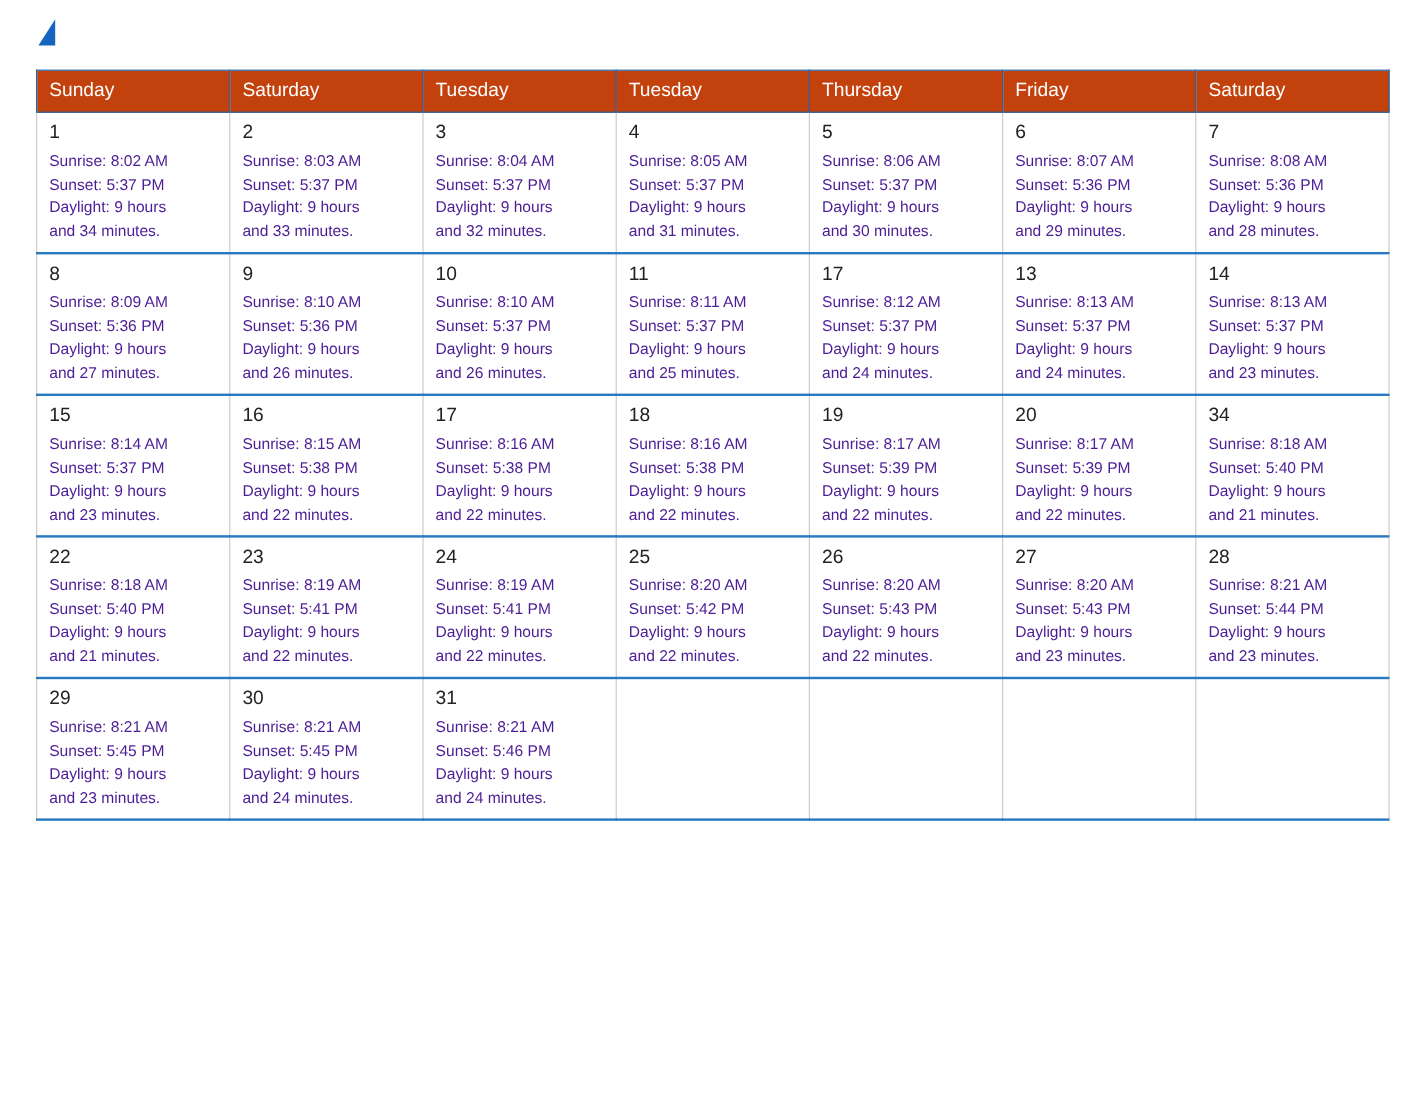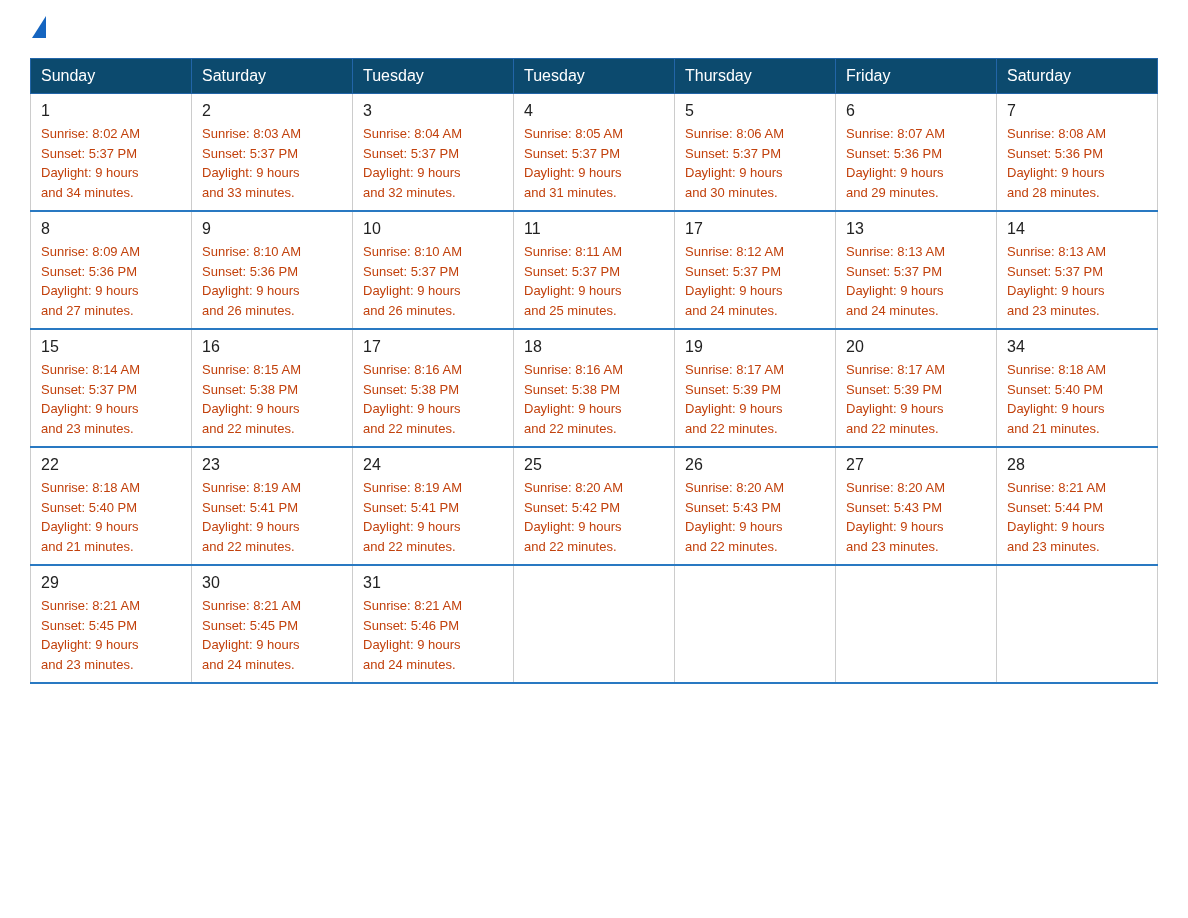--- a/index.html
+++ b/index.html
@@ -55,21 +55,21 @@
     .location {
       font-size: 20px;
       color: #444;
       margin-top: 4px;
     }
     table {
       width: 100%;
       border-collapse: collapse;
     }
     thead tr {
-      background-color: #0c4a6e;
+      background-color: #c2410c;
     }
     thead th {
       color: #fff;
       font-size: 16px;
       font-weight: normal;
       padding: 8px 10px;
       text-align: left;
       border: 1px solid #2265a8;
     }
     tbody tr {
@@ -87,21 +87,21 @@
     }
     .day-number {
       font-size: 16px;
       font-weight: normal;
       display: block;
       margin-bottom: 4px;
     }
     .day-info {
       font-size: 13px;
       line-height: 1.5;
-      color: #c2410c;
+      color: #4c1d95;
     }
   </style>
 </head>
 <body>
 
 <div class="header">
   <div class="logo-wrapper">
     <div class="logo-row">
       <span class="logo-text-general"></span>
       <div class="logo-triangle"></div>

